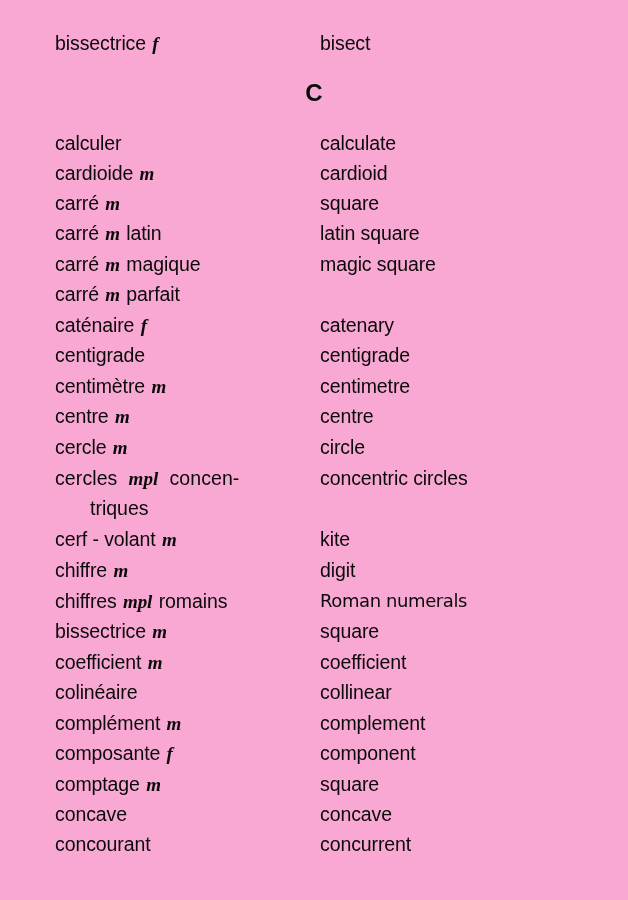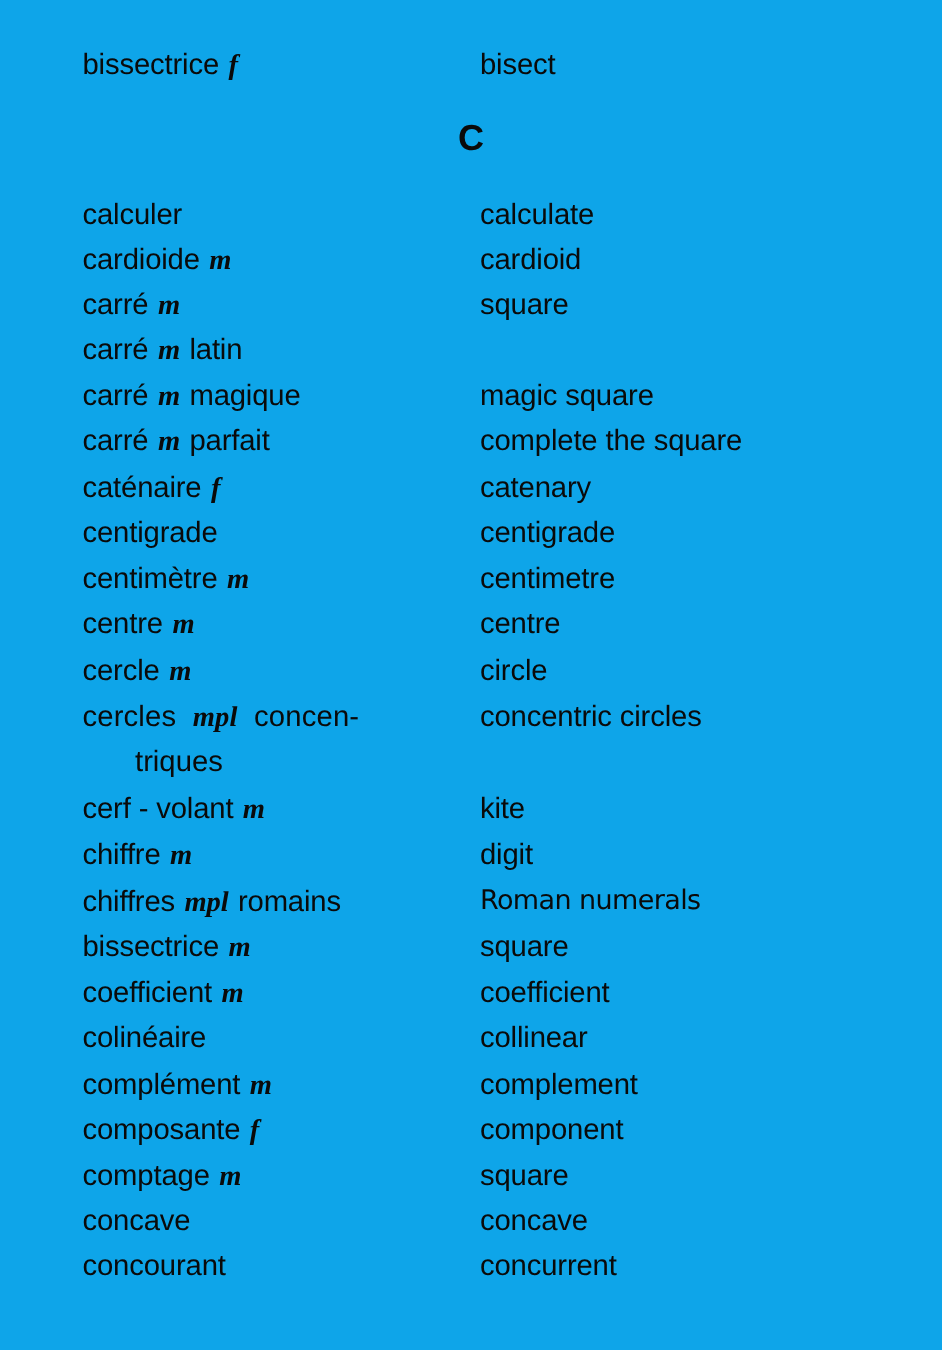--- a/index.html
+++ b/index.html
@@ -12,21 +12,21 @@
     background: #ffffff;
     font-family: "Liberation Sans", sans-serif;
     color: #0a0a0a;
     overflow: hidden;
   }
 
   .page {
     position: relative;
     width: 628px;
     height: 900px;
-    background: #0ea5e9;
+    background: #f9a8d4;
   }
 
   
   .entry {
     position: absolute;
     left: 0;
     width: 628px;
     height: 30px;
   }
   .fr {
@@ -110,28 +110,28 @@
       <div class="entry" style="top: 158px;">
         <div class="fr"><span>cardioide</span> <span class="gen">m</span></div>
         <div class="en">cardioid</div>
       </div>
       <div class="entry" style="top: 188px;">
         <div class="fr"><span>carré</span> <span class="gen">m</span></div>
         <div class="en">square</div>
       </div>
       <div class="entry" style="top: 218px;">
         <div class="fr"><span>carré</span> <span class="gen">m</span> <span>latin</span></div>
+        <div class="en">latin square</div>
       </div>
       <div class="entry" style="top: 249px;">
         <div class="fr"><span>carré</span> <span class="gen">m</span> <span>magique</span></div>
         <div class="en">magic square</div>
       </div>
       <div class="entry" style="top: 279px;">
         <div class="fr"><span>carré</span> <span class="gen">m</span> <span>parfait</span></div>
-        <div class="en">complete the square</div>
       </div>
       <div class="entry" style="top: 310px;">
         <div class="fr"><span>caténaire</span> <span class="gen">f</span></div>
         <div class="en">catenary</div>
       </div>
       <div class="entry" style="top: 340px;">
         <div class="fr"><span>centigrade</span></div>
         <div class="en">centigrade</div>
       </div>
       <div class="entry" style="top: 371px;">

